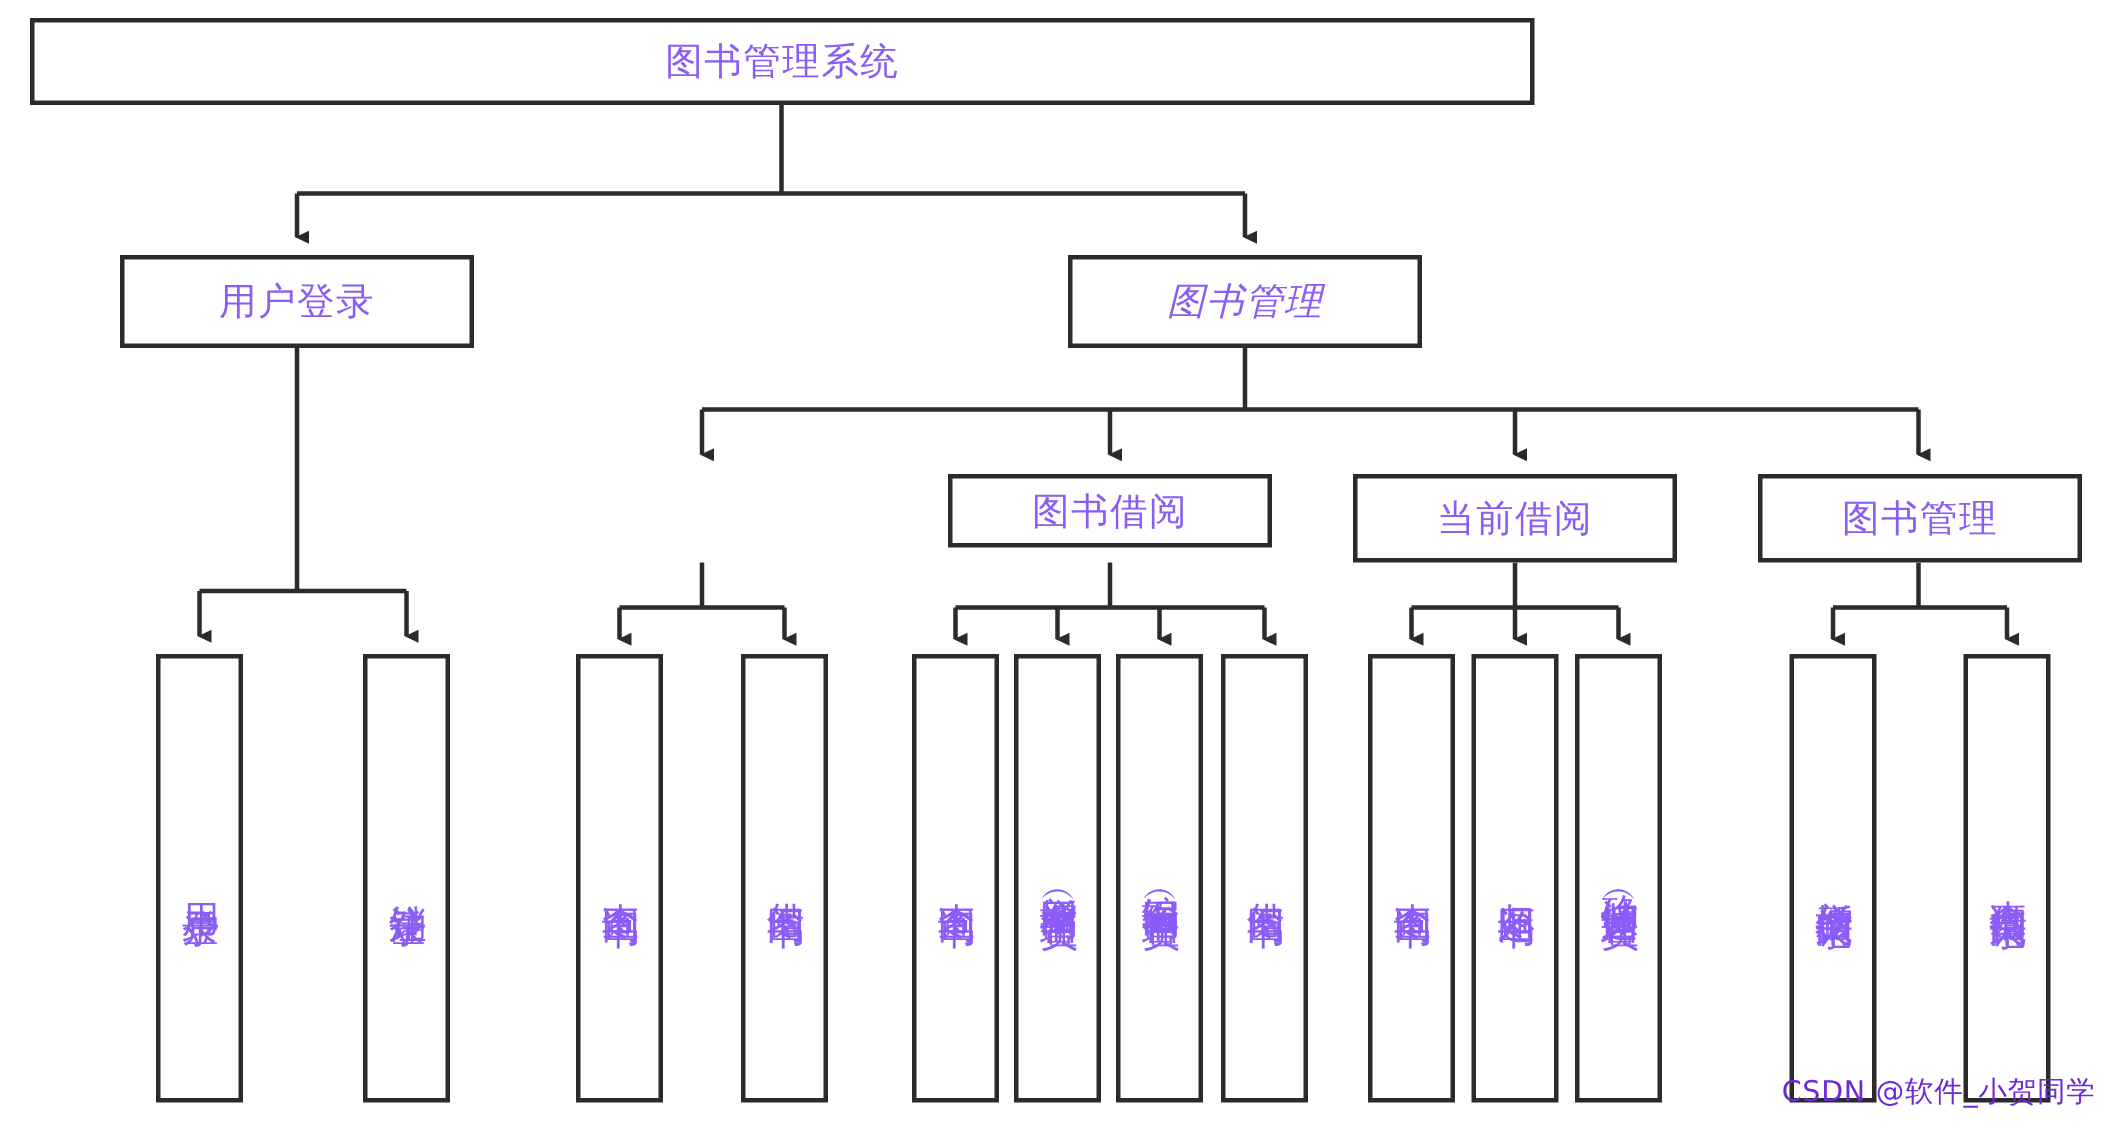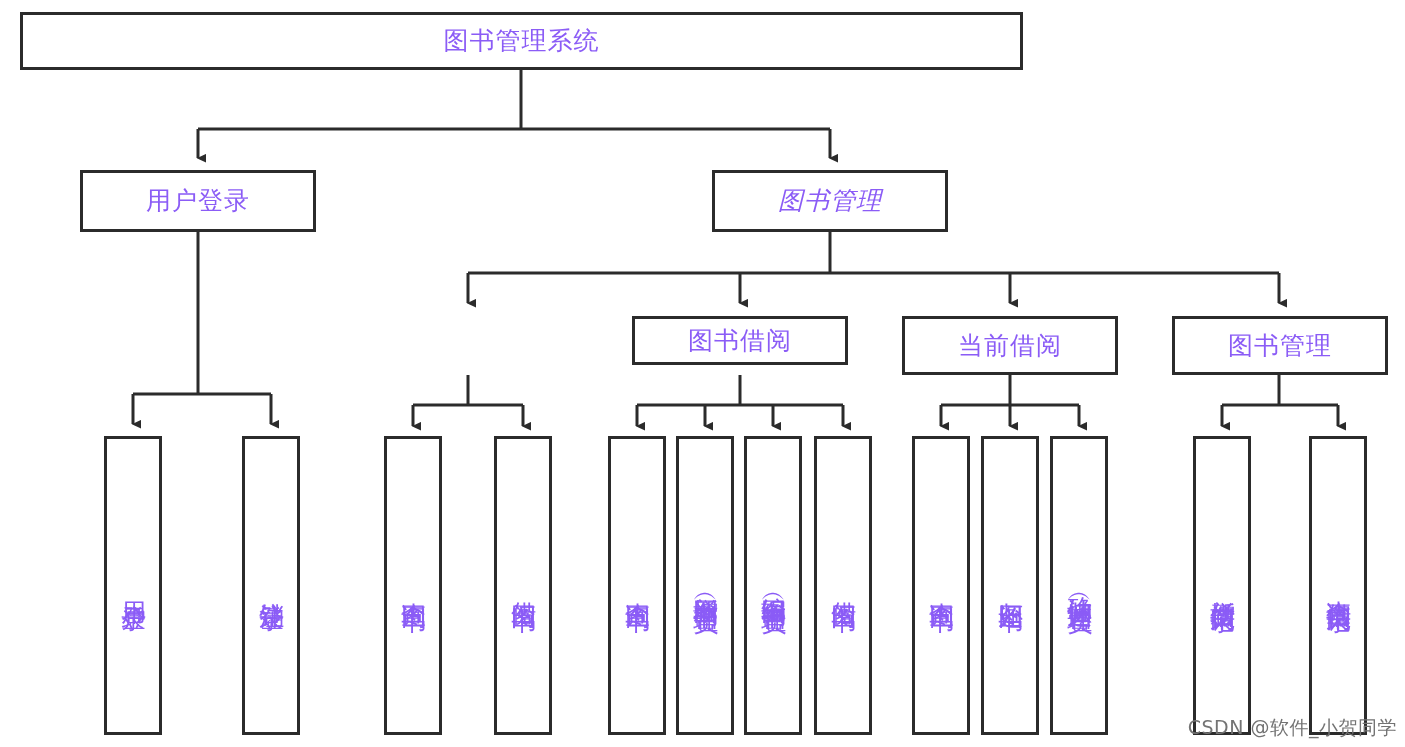--- a/index.html
+++ b/index.html
@@ -59,21 +59,21 @@
     top: 0;
     width: 1405px;
     height: 747px;
     pointer-events: none;
   }
   .watermark {
     position: absolute;
     right: 8px;
     bottom: 6px;
     font-size: 19px;
-    color: #737373;
+    color: #6d28d9;
     white-space: nowrap;
     letter-spacing: 0.5px;
     margin-left: 36px;
   }
 </style>
 </head>
 <body>
 
 <div id="canvas">
 

